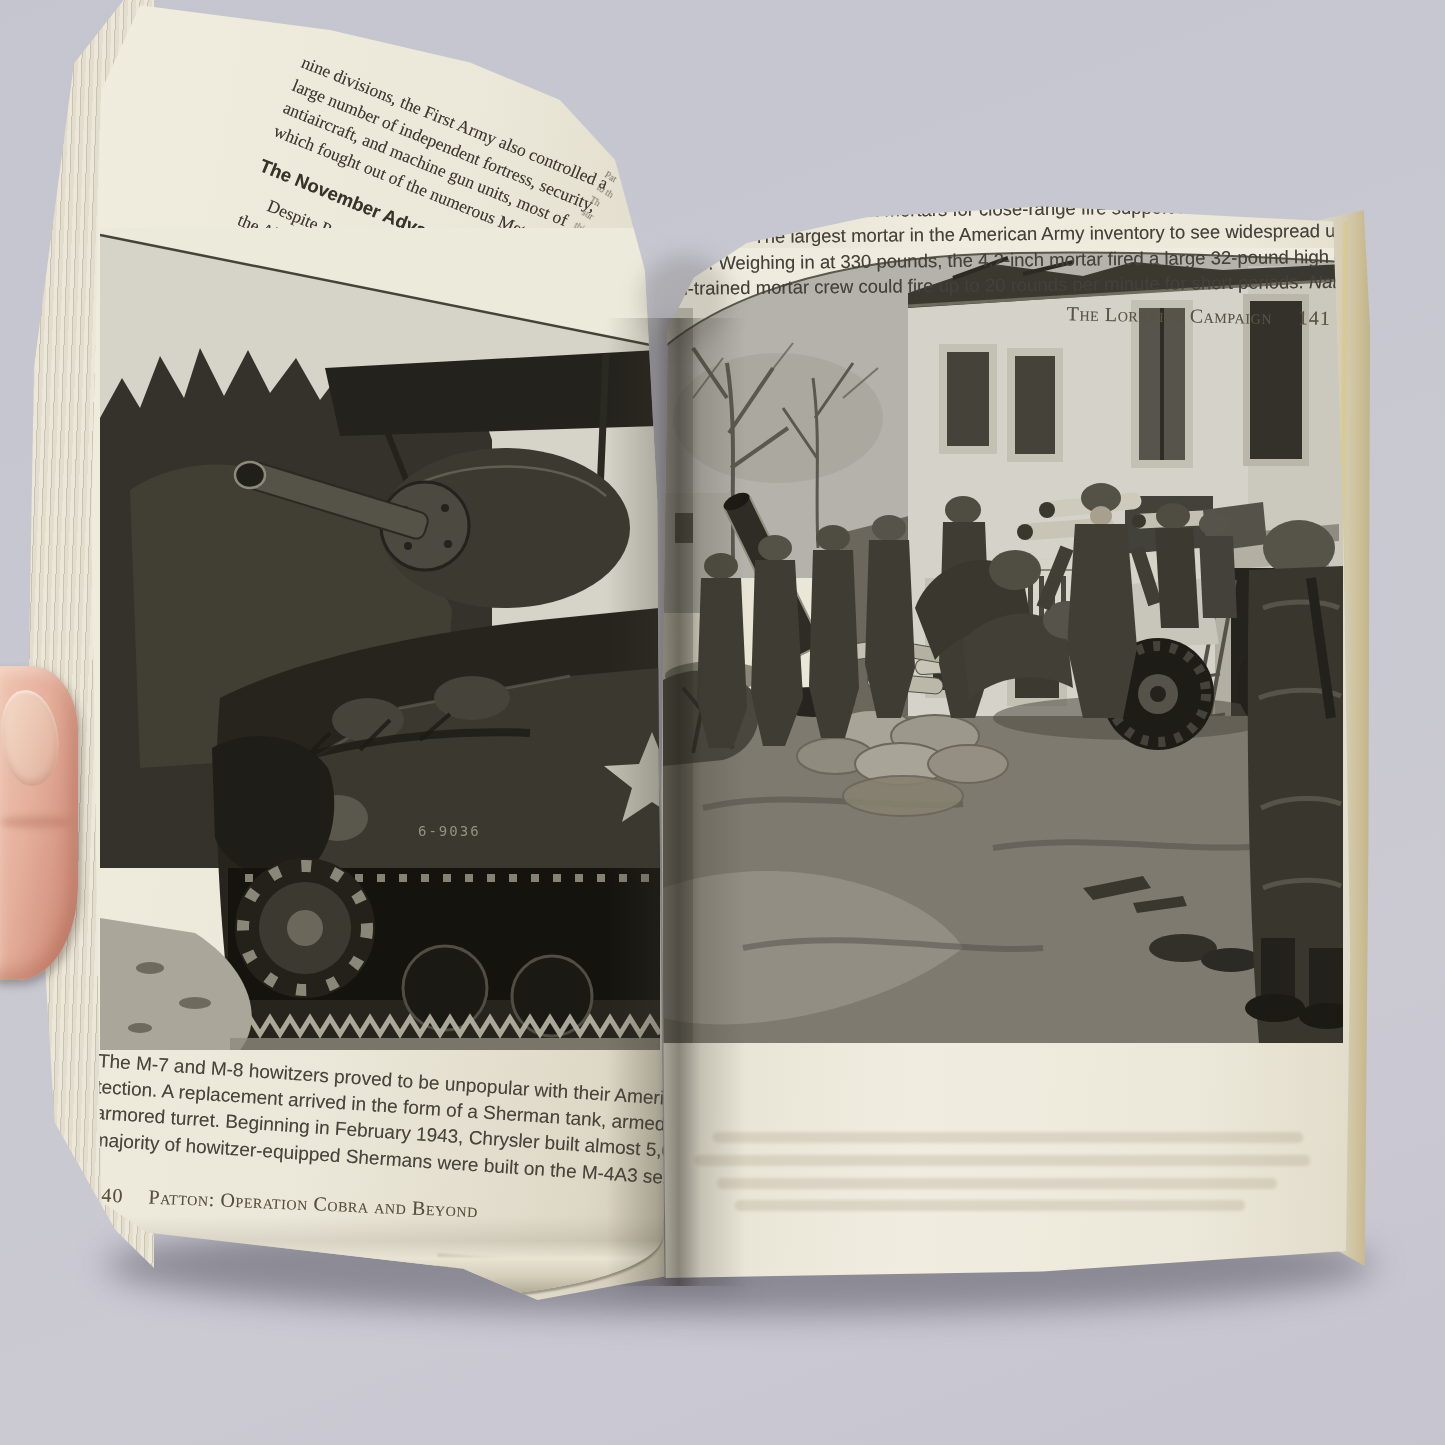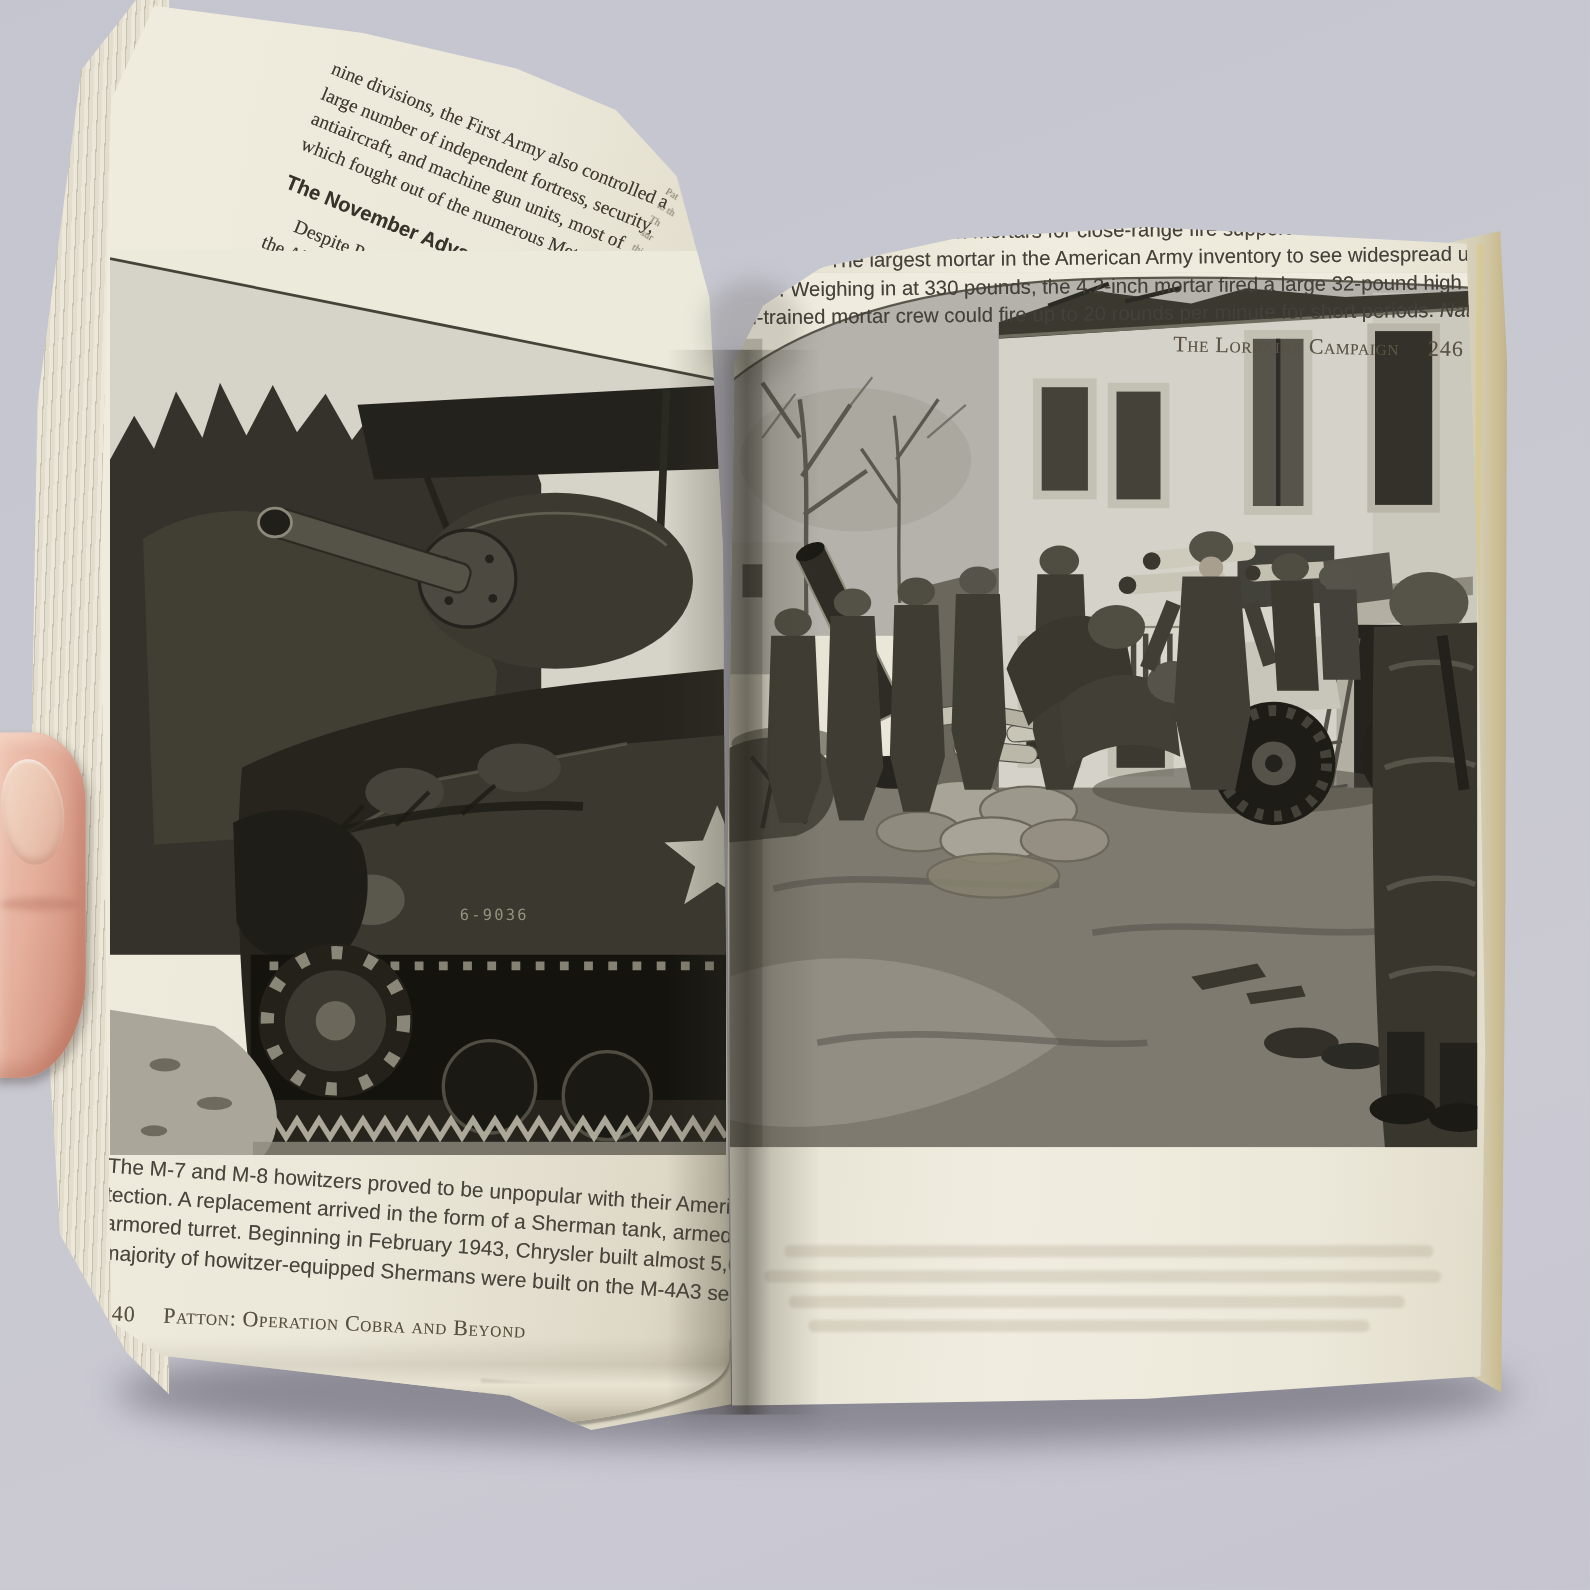--- a/index.html
+++ b/index.html
@@ -303,21 +303,21 @@
       <div class="ln"><span>well-trained mortar crew could fire up to 20 rounds per minute for short periods.</span> <span class="credit">National Archives</span></div>
     </div>
 
     <div class="ghost" style="left:58px;top:932px;width:590px;"></div>
     <div class="ghost" style="left:40px;top:955px;width:615px;"></div>
     <div class="ghost" style="left:62px;top:978px;width:560px;"></div>
     <div class="ghost" style="left:80px;top:1000px;width:510px;"></div>
 
     <div class="rp-footer">
       <span class="sc">The Lorraine Campaign</span>
-      <span class="pgnum">246</span>
+      <span class="pgnum">141</span>
     </div>
   </div>
 
   <div class="abs page-left">
 
     <div class="lp-column abs">
       <div class="ln">nine divisions, the First Army also controlled a</div>
       <div class="ln">large number of independent fortress, security,</div>
       <div class="ln">antiaircraft, and machine gun units, most of</div>
       <div class="ln">which fought out of the numerous Metz forts.</div>

